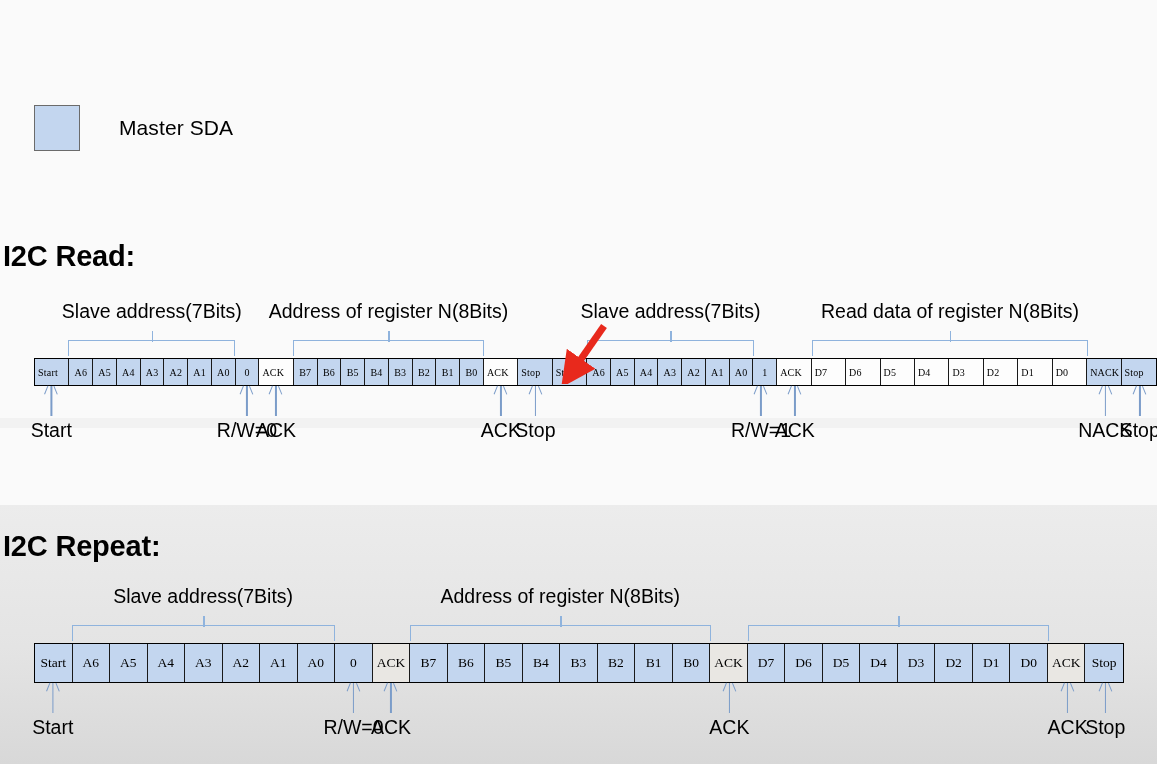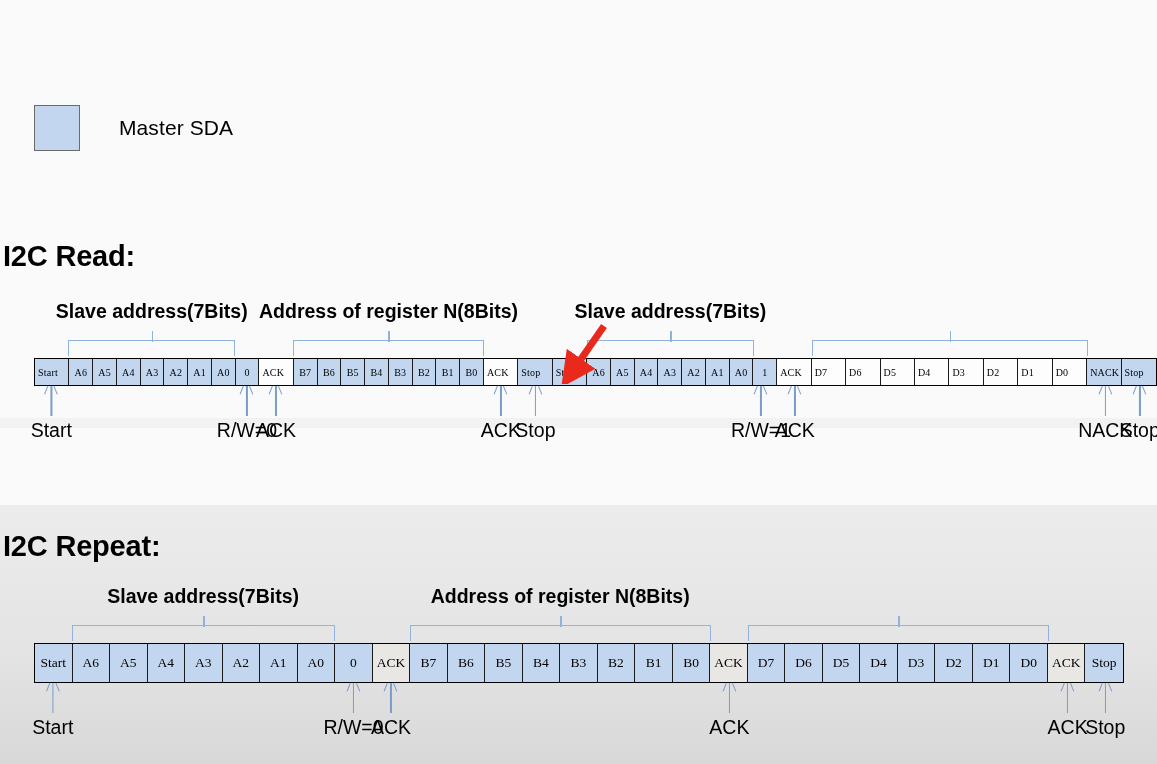--- a/index.html
+++ b/index.html
@@ -30,21 +30,21 @@
   
   .heading{position:absolute;font-size:29px;font-weight:bold;letter-spacing:-.2px;}
   #h-read{left:3px;top:240px;}
   #h-write{left:3px;top:530px;}
 
   
   .diagram{position:absolute;left:34px;}
   #diagram-read{top:300px;width:1123px;}
   #diagram-write{top:585px;width:1090px;}
 
-  .group-labels{position:relative;height:30px;font-weight:bold;}
+  .group-labels{position:relative;height:30px;}
   .group-label{
     position:absolute;font-size:19.5px;white-space:nowrap;
     transform:translateX(-50%);text-align:center;top:0;
   }
   .brackets{position:relative;height:28px;}
   .bracket{position:absolute;top:10px;height:16px;box-sizing:border-box;
     border:1.4px solid #8fb3dd;border-bottom:none;}
   .bracket .tick{
     position:absolute;left:50%;top:-10px;width:1.4px;height:11px;
     background:#8fb3dd;
@@ -91,20 +91,21 @@
 </div>
 
 <div class="heading" id="h-read">I2C Read:</div>
 <div class="heading" id="h-write">I2C Repeat:</div>
 
 <div class="diagram" id="diagram-read">
   <div class="group-labels">
       <div class="group-label" style="left: 117.772px;">Slave address(7Bits)</div>
       <div class="group-label" style="left: 354.506px;">Address of register N(8Bits)</div>
       <div class="group-label" style="left: 636.446px;">Slave address(7Bits)</div>
+      <div class="group-label" style="left: 916.006px;">Read data of register N(8Bits)</div>
     </div>
   <div class="brackets">
       <div class="bracket" style="left: 34.4989px; width: 166.547px;">
         <div class="tick"></div>
       </div>
       <div class="bracket" style="left: 259.337px; width: 190.339px;">
         <div class="tick"></div>
       </div>
       <div class="bracket" style="left: 553.173px; width: 166.547px;">
         <div class="tick"></div>

